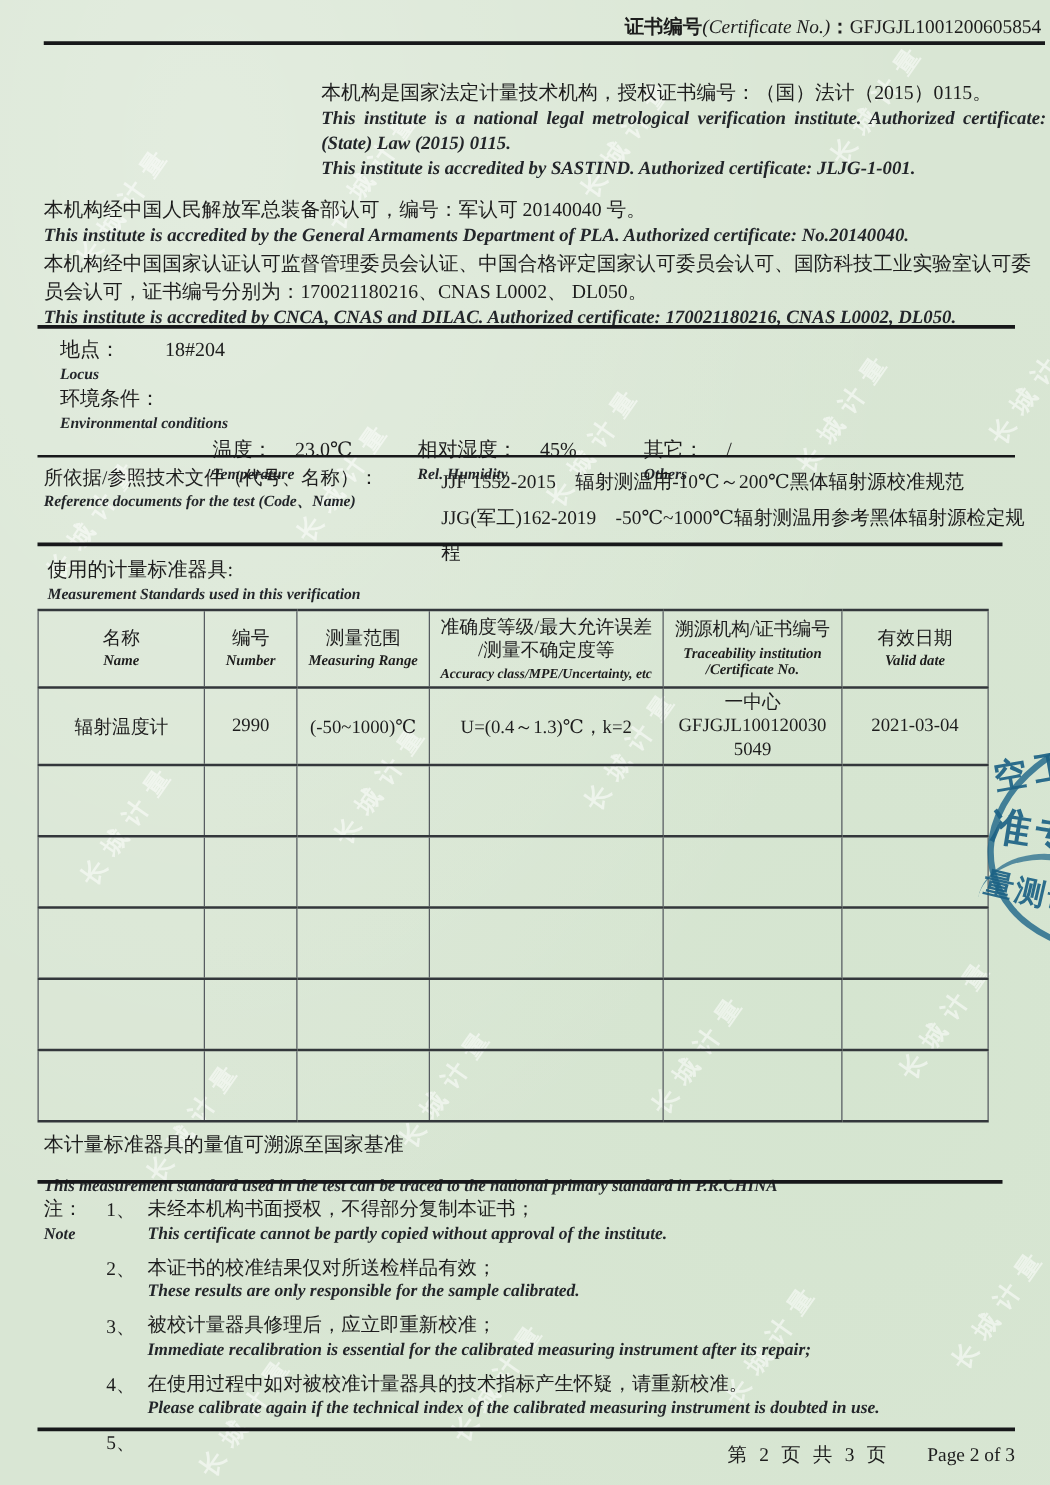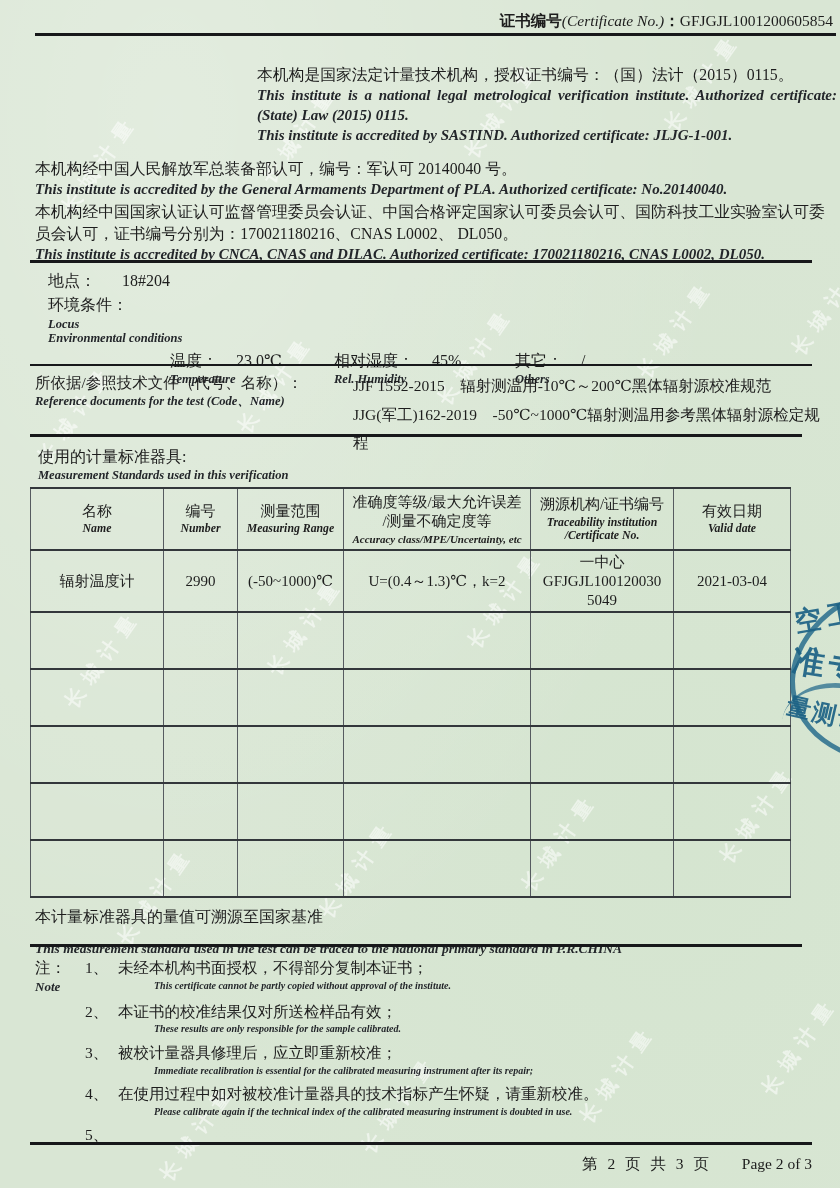--- a/index.html
+++ b/index.html
@@ -33,21 +33,21 @@
 
   
   .intro-right { left:257px; top:64px; width:580px; }
   .intro-full  { left:35px;  top:158px; width:802px; }
   .intro p.zh { margin:0; font-size:15.8px; }
   .intro p.en { margin:0 0 1px 0; text-align:justify; }
 
   
   .loc { left:35px; top:270px; width:780px; }
   .pad { padding-left:13px; }
-  .inline-val { margin-left:22px; }
+  .inline-val { margin-left:32px; }
   .env-row { position:relative; height:42px; margin-top:4px; }
   .env-group { position:absolute; top:0; }
   .env-group .val { margin-left:14px; }
   .g-temp { left:135px; } .g-hum { left:299px; } .g-oth { left:480px; }
 
   
   .ref { left:35px; top:372px; width:800px; display:flex; }
   .ref-label { width:318px; }
   .ref-docs { width:482px; font-size:15.5px; line-height:1.85; }
 
@@ -72,21 +72,21 @@
 
   
   .trace { left:35px; top:906px; width:790px; }
   .trace .en { font-size:13.5px; margin-top:13px; }
   .notes { left:35px; top:957px; width:790px; }
   .note-row { display:flex; margin-bottom:6px; }
   .note-label { width:50px; flex:none; }
   .note-num { width:33px; flex:none; font-size:15.5px; padding-top:1px; }
   .note-body { flex:1; }
   .note-body .zh { font-size:15.5px; }
-  .note-body .en { font-size:10px; line-height:1.35;margin-left:36px; }
+  .note-body .en { font-size:14px; line-height:1.35; }
   .note-label .en { font-size:13px; }
 
   
   .footer { top:1154px; right:28px; font-size:15.5px; white-space:nowrap; }
   .footer .zh-page { letter-spacing:3px; margin-right:26px; }
 
   
   .stamp-circle { position:absolute; left:789px; top:581px; width:236px; height:182px;
     border:5px solid rgba(33,104,138,0.82); border-radius:50%; transform:rotate(-12deg); }
   .stamp-arc { position:absolute; left:785px; top:684px; width:120px; height:52px;
@@ -168,22 +168,22 @@
     <p class="zh">本机构经中国国家认证认可监督管理委员会认证、中国合格评定国家认可委员会认可、国防科技工业实验室认可委员会认可，证书编号分别为：170021180216、CNAS L0002、 DL050。</p>
     <p class="en en-sent">This institute is accredited by CNCA, CNAS and DILAC. Authorized certificate: 170021180216, CNAS L0002, DL050.</p>
   </div>
   <div class="rule rule-a"></div>
 
   <div class="abs loc">
     <div class="pad">
       <span class="zh">地点：</span>
       <span class="zh inline-val">18#204</span>
     </div>
+    <div class="pad en en-small">Locus</div>
     <div class="pad zh" style="margin-top:2px;">环境条件：</div>
-    <div class="pad en en-small">Locus</div>
     <div class="pad en en-small">Environmental conditions</div>
     <div class="env-row">
       <div class="env-group g-temp">
         <div>
           <span class="zh">温度：</span>
           <span class="zh val">23.0℃</span>
         </div>
         <div class="en en-small">Temperature</div>
       </div>
       <div class="env-group g-hum">

